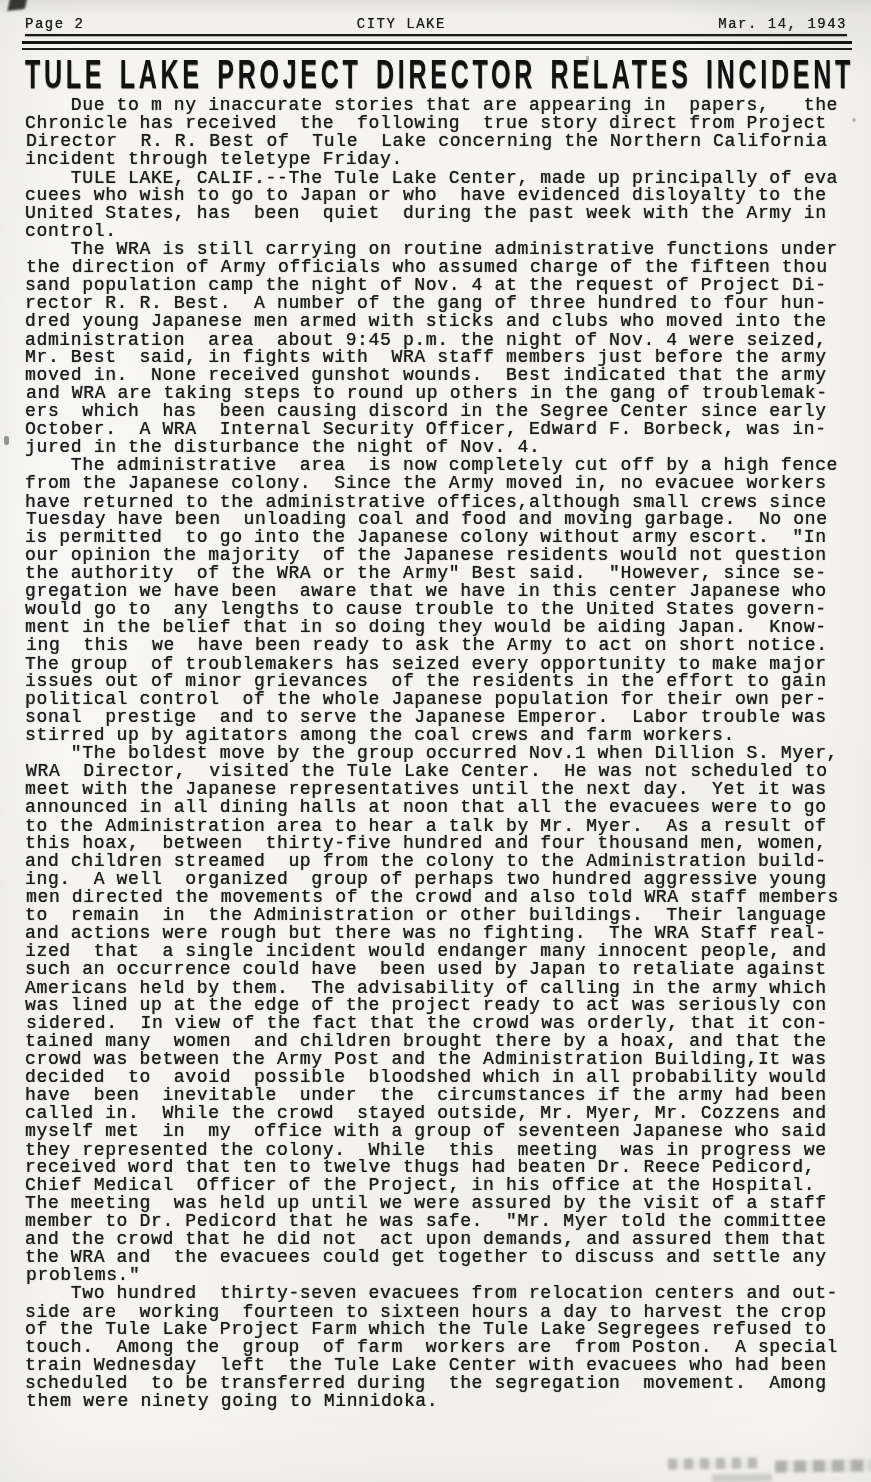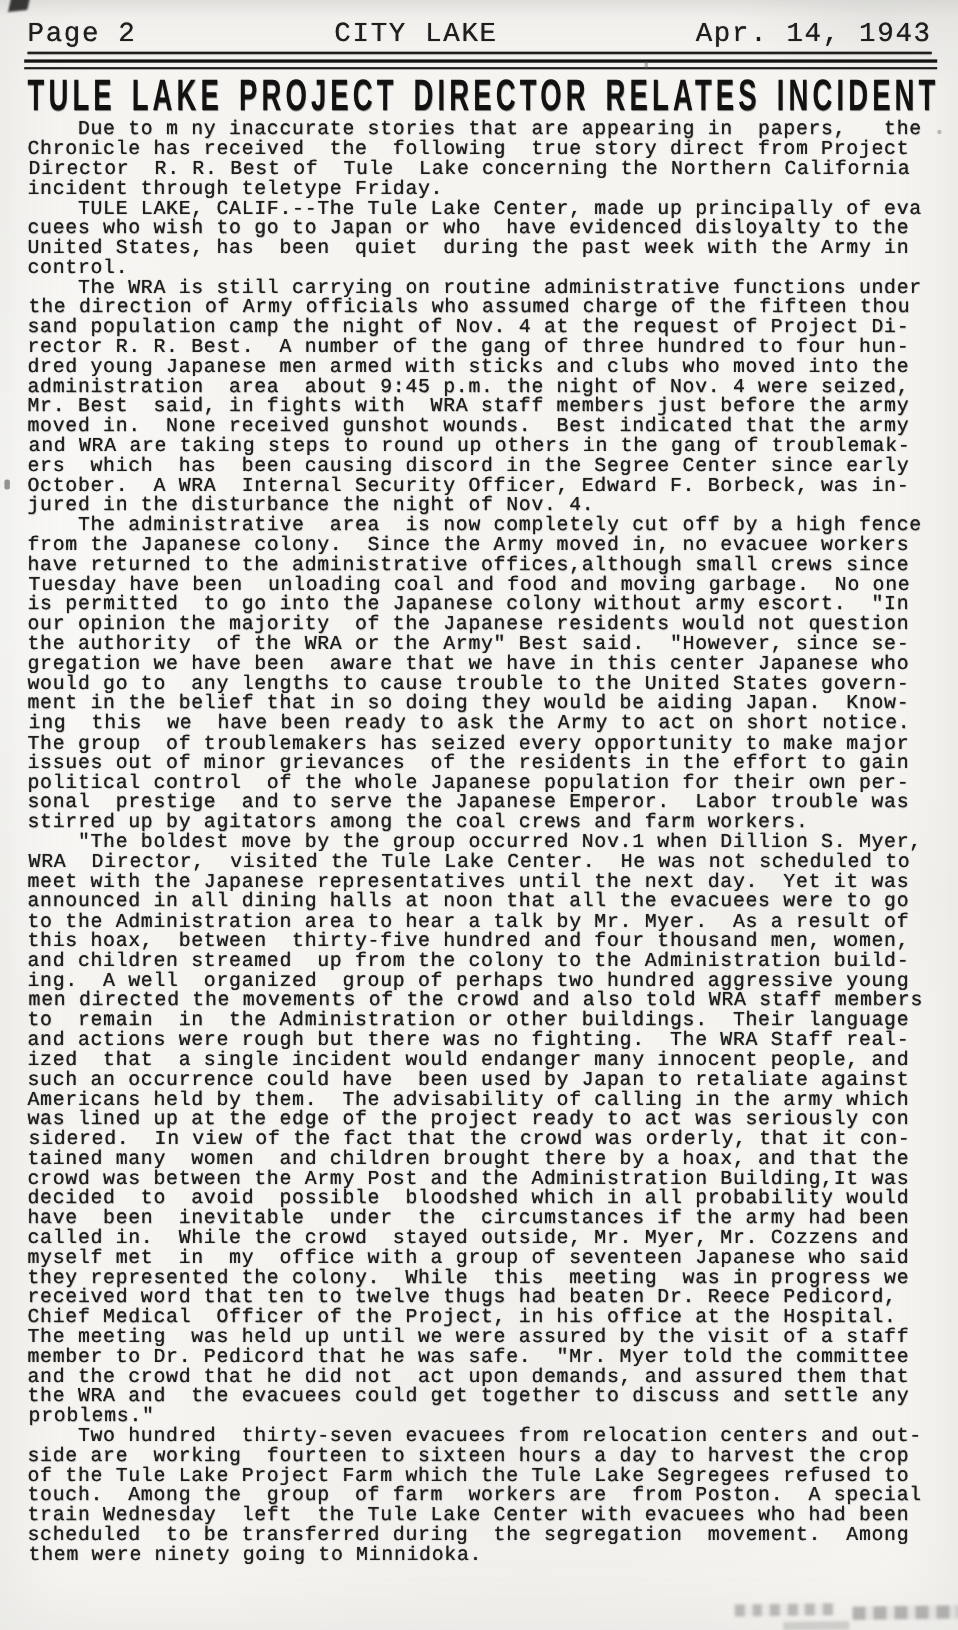--- a/index.html
+++ b/index.html
@@ -17,21 +17,21 @@
       #f5f4f1;
     box-shadow: inset 0 0 70px rgba(140,140,138,0.14);
     font-family: "Liberation Mono", "DejaVu Sans Mono", monospace;
     color: #1e1e1e;
   }
   .header-row {
     display: flex;
     justify-content: space-between;
     align-items: baseline;
     margin: 16px 24px 0 25px;
-    font-size: 25px;
+    font-size: 14px;
     letter-spacing: 1.5px;
     white-space: pre;
     text-shadow: 0 0 0.7px rgba(25,25,25,0.85);
   }
   .rule-thin {
     margin: 2px 24px 0 25px;
     height: 2px;
     background: #1b1b1b;
     box-shadow: 0 0.5px 1px rgba(0,0,0,0.55);
   }
@@ -108,21 +108,21 @@
 
 <div class="page">
   <div class="corner-mark"></div>
   <div class="speck speck-a"></div>
   <div class="speck speck-b"></div>
   <div class="speck speck-c"></div>
 
   <div class="header-row">
     <span>Page 2</span>
     <span>CITY LAKE</span>
-    <span>Apr. 14, 1943</span>
+    <span>Mar. 14, 1943</span>
   </div>
   <div class="rule-thin"></div>
   <div class="rule-double"></div>
 
   <div class="headline">TULE LAKE PROJECT DIRECTOR RELATES INCIDENT</div>
 
   <div class="article"><div class="line">    Due to m ny inaccurate stories that are appearing in  papers,   the</div><div class="line">Chronicle has received  the  following  true story direct from Project</div><div class="line">Director  R. R. Best of  Tule  Lake concerning the Northern California</div><div class="line">incident through teletype Friday.</div><div class="line">    TULE LAKE, CALIF.--The Tule Lake Center, made up principally of eva</div><div class="line">cuees who wish to go to Japan or who  have evidenced disloyalty to the</div><div class="line">United States, has  been  quiet  during the past week with the Army in</div><div class="line">control.</div><div class="line">    The WRA is still carrying on routine administrative functions under</div><div class="line">the direction of Army officials who assumed charge of the fifteen thou</div><div class="line">sand population camp the night of Nov. 4 at the request of Project Di-</div><div class="line">rector R. R. Best.  A number of the gang of three hundred to four hun-</div><div class="line">dred young Japanese men armed with sticks and clubs who moved into the</div><div class="line">administration  area  about 9:45 p.m. the night of Nov. 4 were seized,</div><div class="line">Mr. Best  said, in fights with  WRA staff members just before the army</div><div class="line">moved in.  None received gunshot wounds.  Best indicated that the army</div><div class="line">and WRA are taking steps to round up others in the gang of troublemak-</div><div class="line">ers  which  has  been causing discord in the Segree Center since early</div><div class="line">October.  A WRA  Internal Security Officer, Edward F. Borbeck, was in-</div><div class="line">jured in the disturbance the night of Nov. 4.</div><div class="line">    The administrative  area  is now completely cut off by a high fence</div><div class="line">from the Japanese colony.  Since the Army moved in, no evacuee workers</div><div class="line">have returned to the administrative offices,although small crews since</div><div class="line">Tuesday have been  unloading coal and food and moving garbage.  No one</div><div class="line">is permitted  to go into the Japanese colony without army escort.  "In</div><div class="line">our opinion the majority  of the Japanese residents would not question</div><div class="line">the authority  of the WRA or the Army" Best said.  "However, since se-</div><div class="line">gregation we have been  aware that we have in this center Japanese who</div><div class="line">would go to  any lengths to cause trouble to the United States govern-</div><div class="line">ment in the belief that in so doing they would be aiding Japan.  Know-</div><div class="line">ing  this  we  have been ready to ask the Army to act on short notice.</div><div class="line">The group  of troublemakers has seized every opportunity to make major</div><div class="line">issues out of minor grievances  of the residents in the effort to gain</div><div class="line">political control  of the whole Japanese population for their own per-</div><div class="line">sonal  prestige  and to serve the Japanese Emperor.  Labor trouble was</div><div class="line">stirred up by agitators among the coal crews and farm workers.</div><div class="line">    "The boldest move by the group occurred Nov.1 when Dillion S. Myer,</div><div class="line">WRA  Director,  visited the Tule Lake Center.  He was not scheduled to</div><div class="line">meet with the Japanese representatives until the next day.  Yet it was</div><div class="line">announced in all dining halls at noon that all the evacuees were to go</div><div class="line">to the Administration area to hear a talk by Mr. Myer.  As a result of</div><div class="line">this hoax,  between  thirty-five hundred and four thousand men, women,</div><div class="line">and children streamed  up from the colony to the Administration build-</div><div class="line">ing.  A well  organized  group of perhaps two hundred aggressive young</div><div class="line">men directed the movements of the crowd and also told WRA staff members</div><div class="line">to  remain  in  the Administration or other buildings.  Their language</div><div class="line">and actions were rough but there was no fighting.  The WRA Staff real-</div><div class="line">ized  that  a single incident would endanger many innocent people, and</div><div class="line">such an occurrence could have  been used by Japan to retaliate against</div><div class="line">Americans held by them.  The advisability of calling in the army which</div><div class="line">was lined up at the edge of the project ready to act was seriously con</div><div class="line">sidered.  In view of the fact that the crowd was orderly, that it con-</div><div class="line">tained many  women  and children brought there by a hoax, and that the</div><div class="line">crowd was between the Army Post and the Administration Building,It was</div><div class="line">decided  to  avoid  possible  bloodshed which in all probability would</div><div class="line">have  been  inevitable  under  the  circumstances if the army had been</div><div class="line">called in.  While the crowd  stayed outside, Mr. Myer, Mr. Cozzens and</div><div class="line">myself met  in  my  office with a group of seventeen Japanese who said</div><div class="line">they represented the colony.  While  this  meeting  was in progress we</div><div class="line">received word that ten to twelve thugs had beaten Dr. Reece Pedicord,</div><div class="line">Chief Medical  Officer of the Project, in his office at the Hospital.</div><div class="line">The meeting  was held up until we were assured by the visit of a staff</div><div class="line">member to Dr. Pedicord that he was safe.  "Mr. Myer told the committee</div><div class="line">and the crowd that he did not  act upon demands, and assured them that</div><div class="line">the WRA and  the evacuees could get together to discuss and settle any</div><div class="line">problems."</div><div class="line">    Two hundred  thirty-seven evacuees from relocation centers and out-</div><div class="line">side are  working  fourteen to sixteen hours a day to harvest the crop</div><div class="line">of the Tule Lake Project Farm which the Tule Lake Segregees refused to</div><div class="line">touch.  Among the  group  of farm  workers are  from Poston.  A special</div><div class="line">train Wednesday  left  the Tule Lake Center with evacuees who had been</div><div class="line">scheduled  to be transferred during  the segregation  movement.  Among</div><div class="line">them were ninety going to Minnidoka.</div></div>
 
   <div class="smudge smudge-1"></div>
   <div class="smudge smudge-2"></div>

